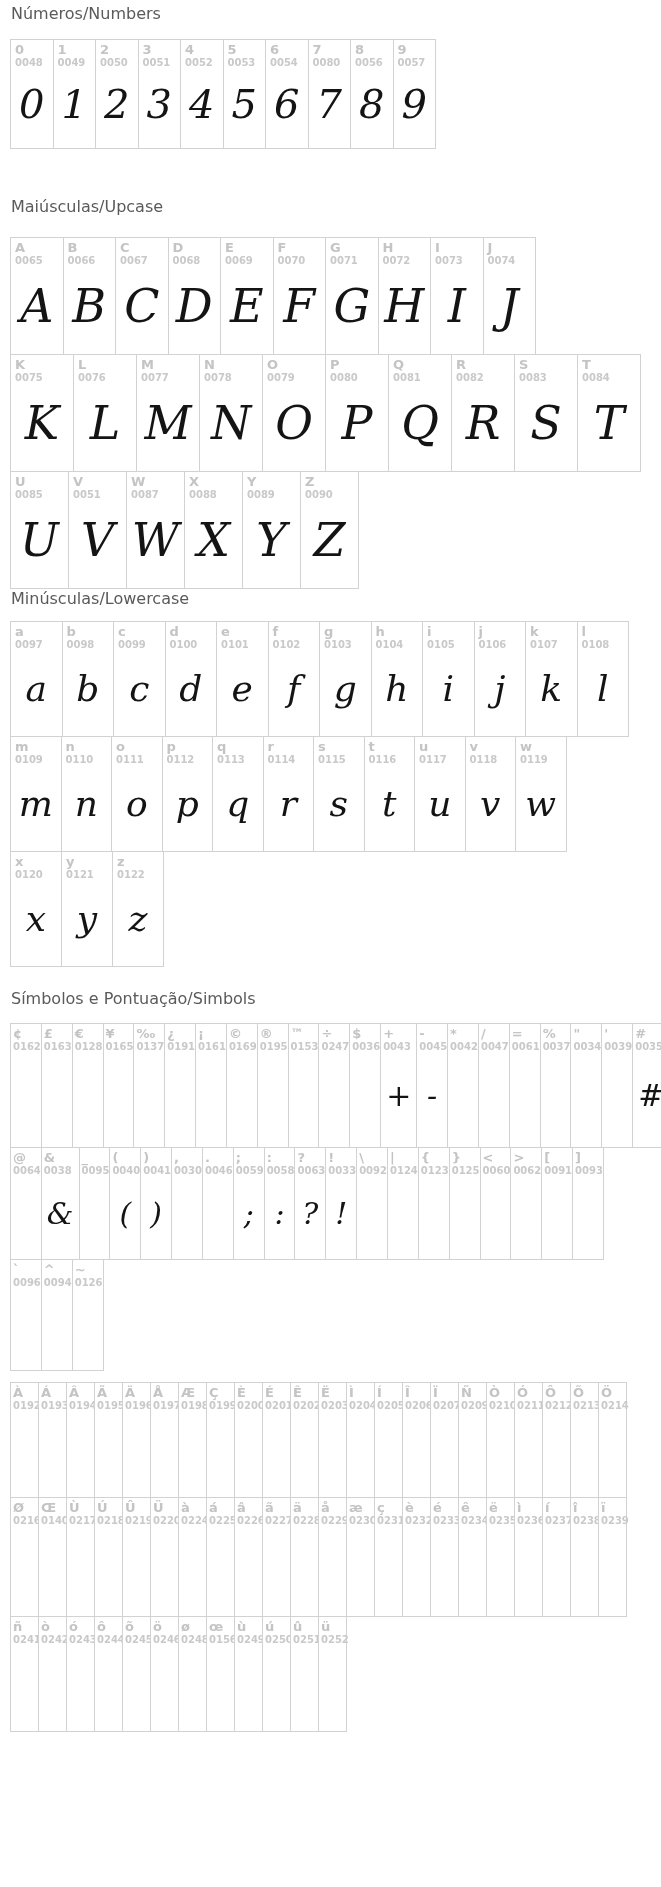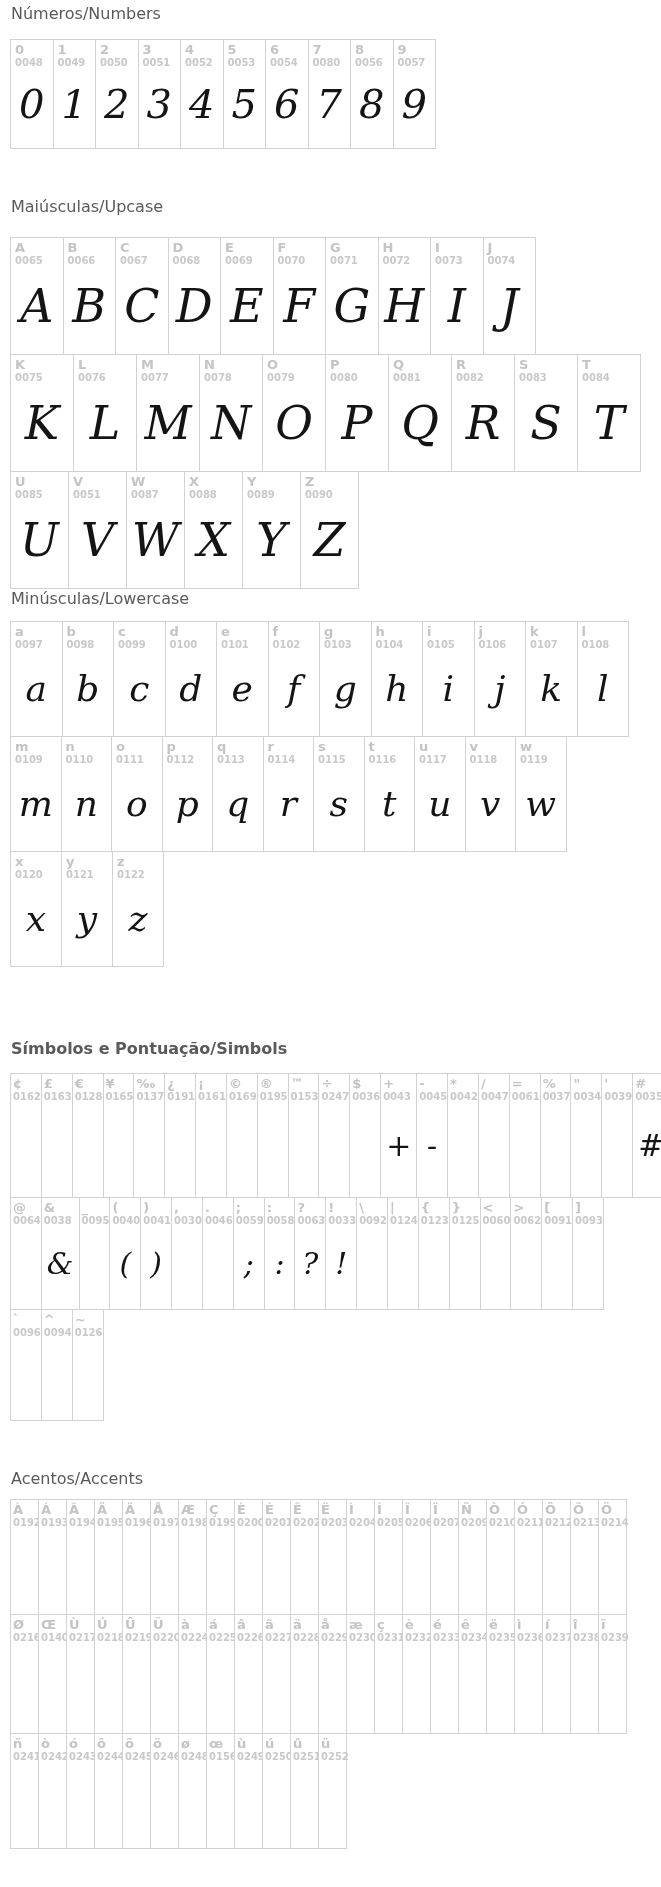--- a/index.html
+++ b/index.html
@@ -9,21 +9,21 @@
     box-sizing:border-box;padding:4px 0 0 10px;
   }
   .section-title{
     font-size:16px;font-weight:400;color:#5a5a5a;
     margin:0 0 0 1px;line-height:19px;letter-spacing:0;
   }
   
   .sec-numbers   .section-title{margin-top:0;}
   .sec-uppercase .section-title{margin-top:48px;}
   .sec-lowercase .section-title{}
-  .sec-symbols   .section-title{margin-top:72px;font-weight:bold;}
+  .sec-symbols   .section-title{margin-top:22px;}
   .sec-accents   .section-title{margin-top:48px;}
   .sec-numbers   .char-table{margin-top:16px;}
   .sec-uppercase .char-table{margin-top:21px;}
   .sec-lowercase .char-table{margin-top:13px;}
   .sec-symbols   .char-table{margin-top:15px;}
   .sec-accents   .char-table{margin-top:11px;}
 
   .char-row{display:flex;align-items:stretch;}
   .char-row + .char-row{margin-top:-1px;}
   .char-cell{
@@ -843,21 +843,20 @@
             <div class="cell-head">
               <span class="cell-label">~</span>
               <span class="cell-code">0126</span>
             </div>
             <div class="cell-glyph"></div>
           </div>
         </div>
       </div>
     </section>
     <section class="charmap-section sec-accents">
-      <h2 class="section-title">Acentos/Accents</h2>
       <div class="char-table">
         <div class="char-row row-0">
           <div class="char-cell">
             <div class="cell-head">
               <span class="cell-label">À</span>
               <span class="cell-code">0192</span>
             </div>
             <div class="cell-glyph"></div>
           </div>
           <div class="char-cell">

